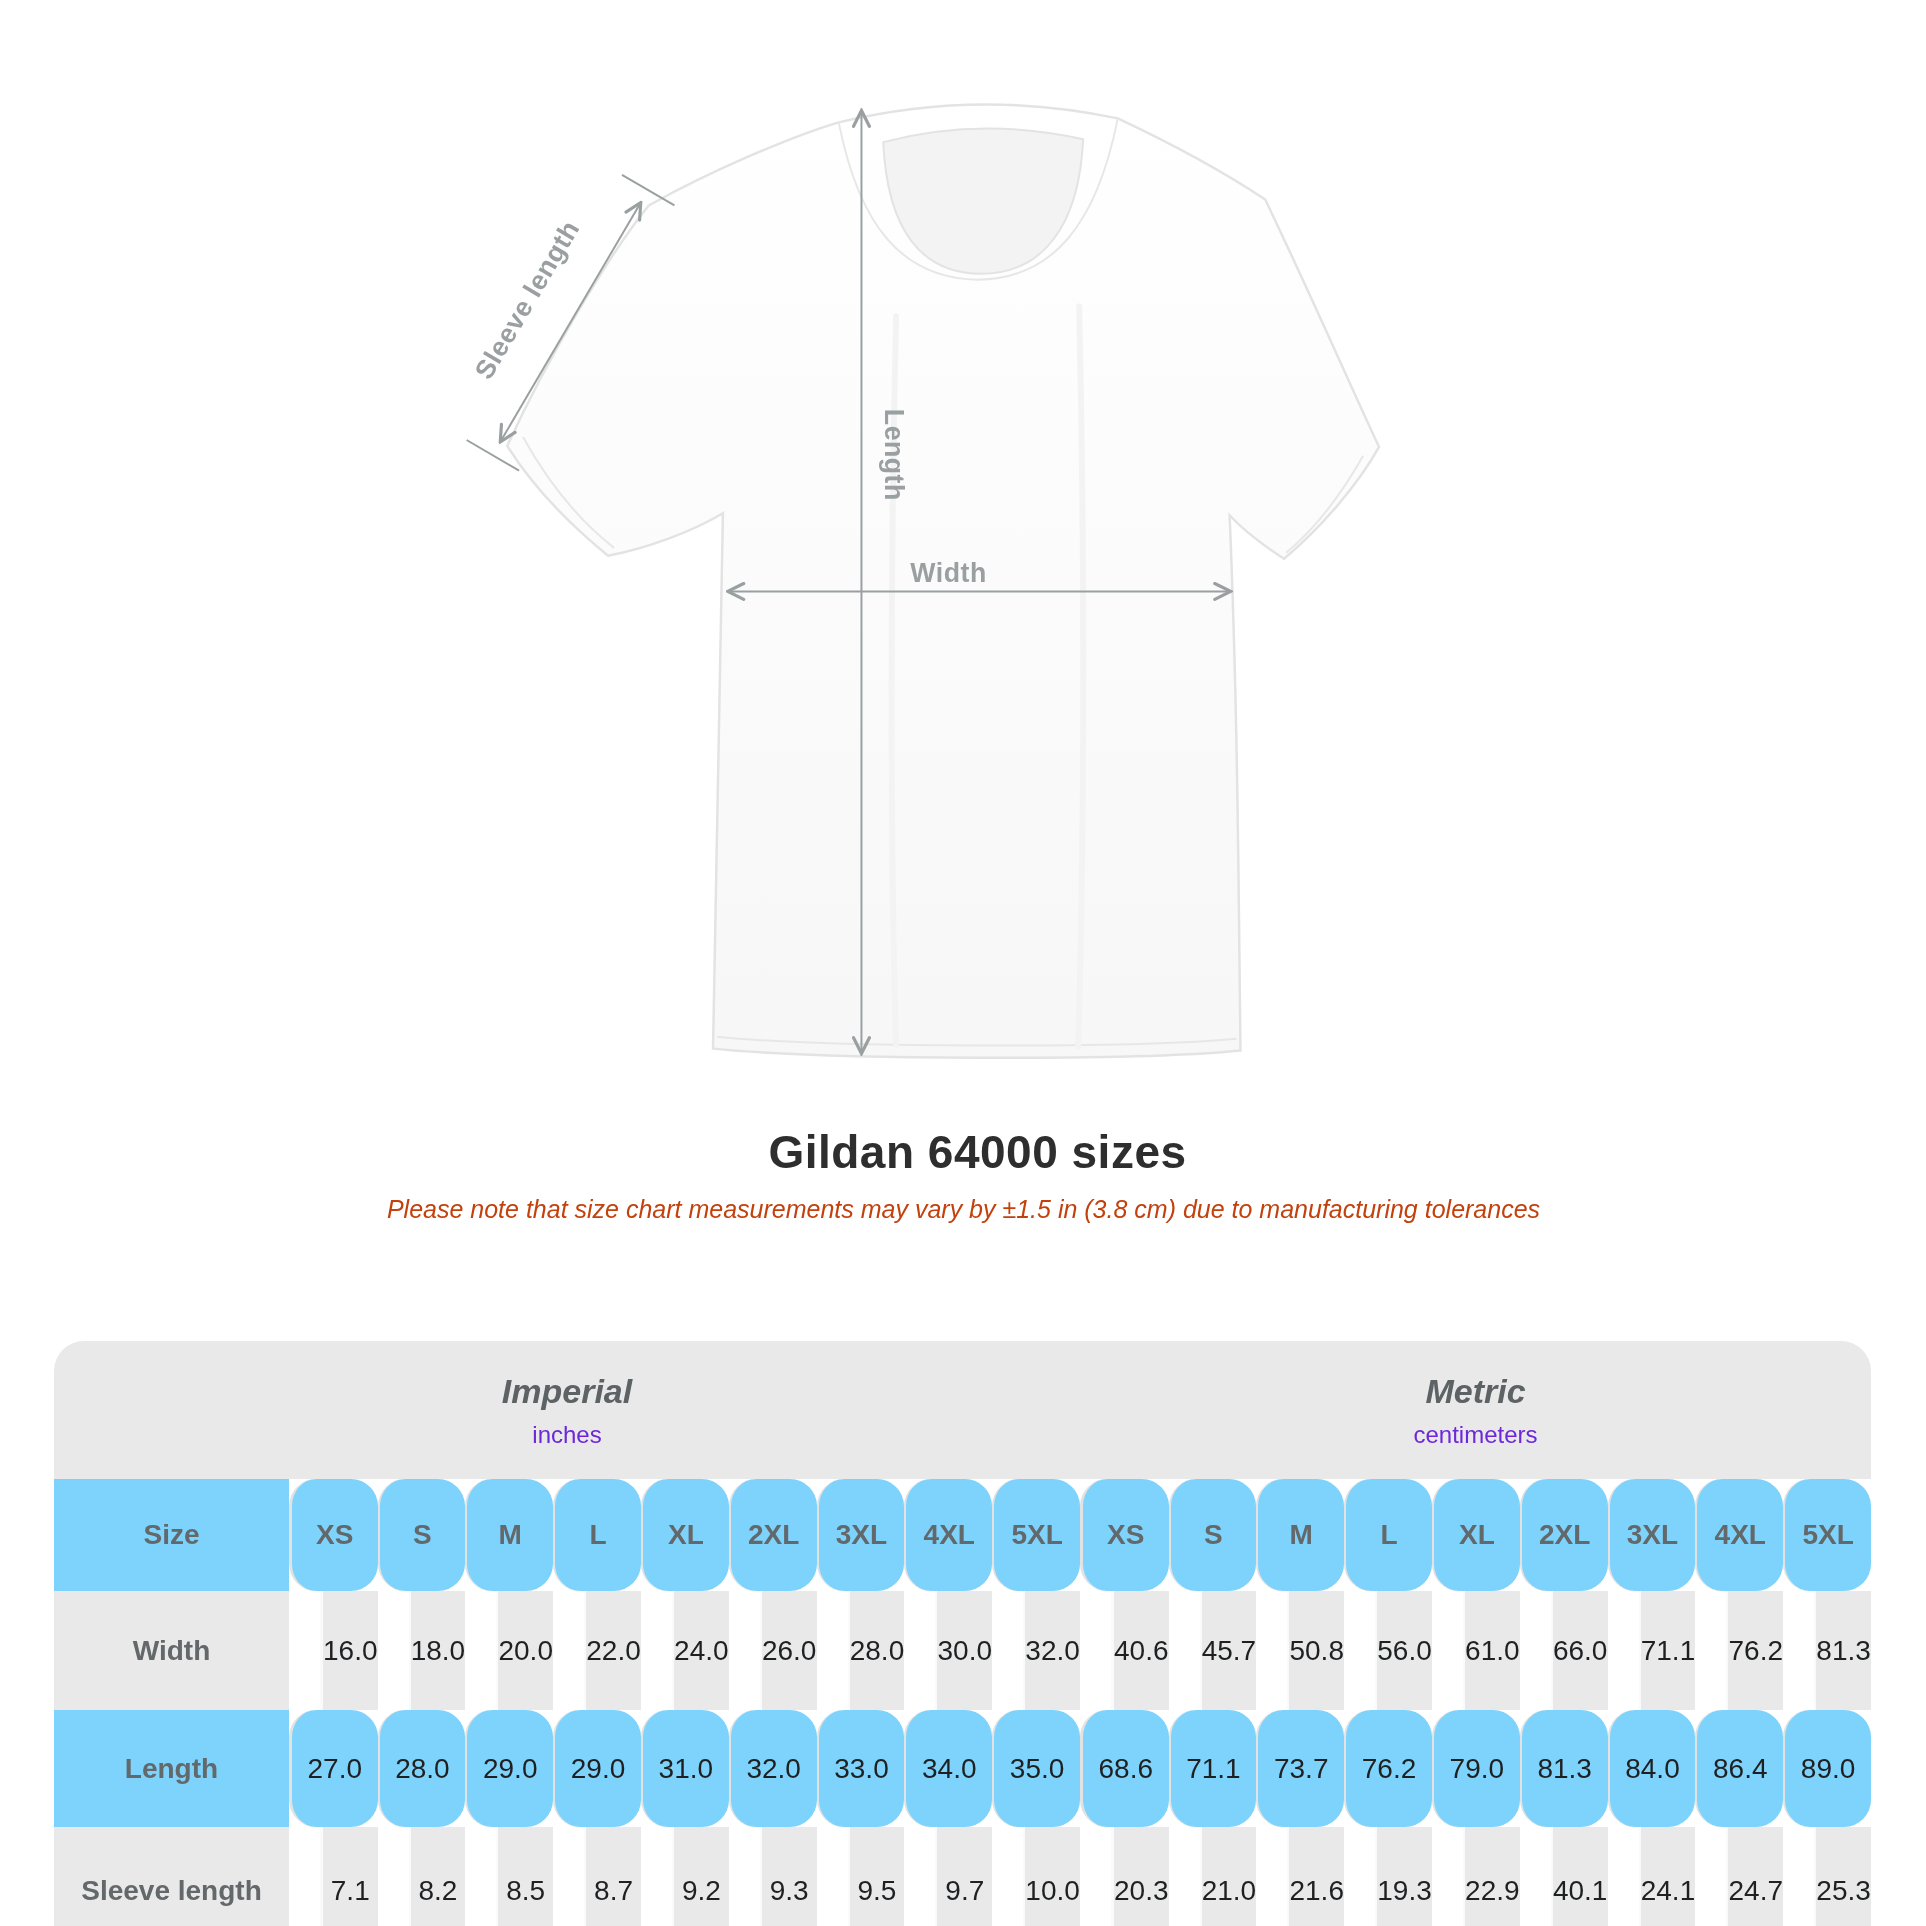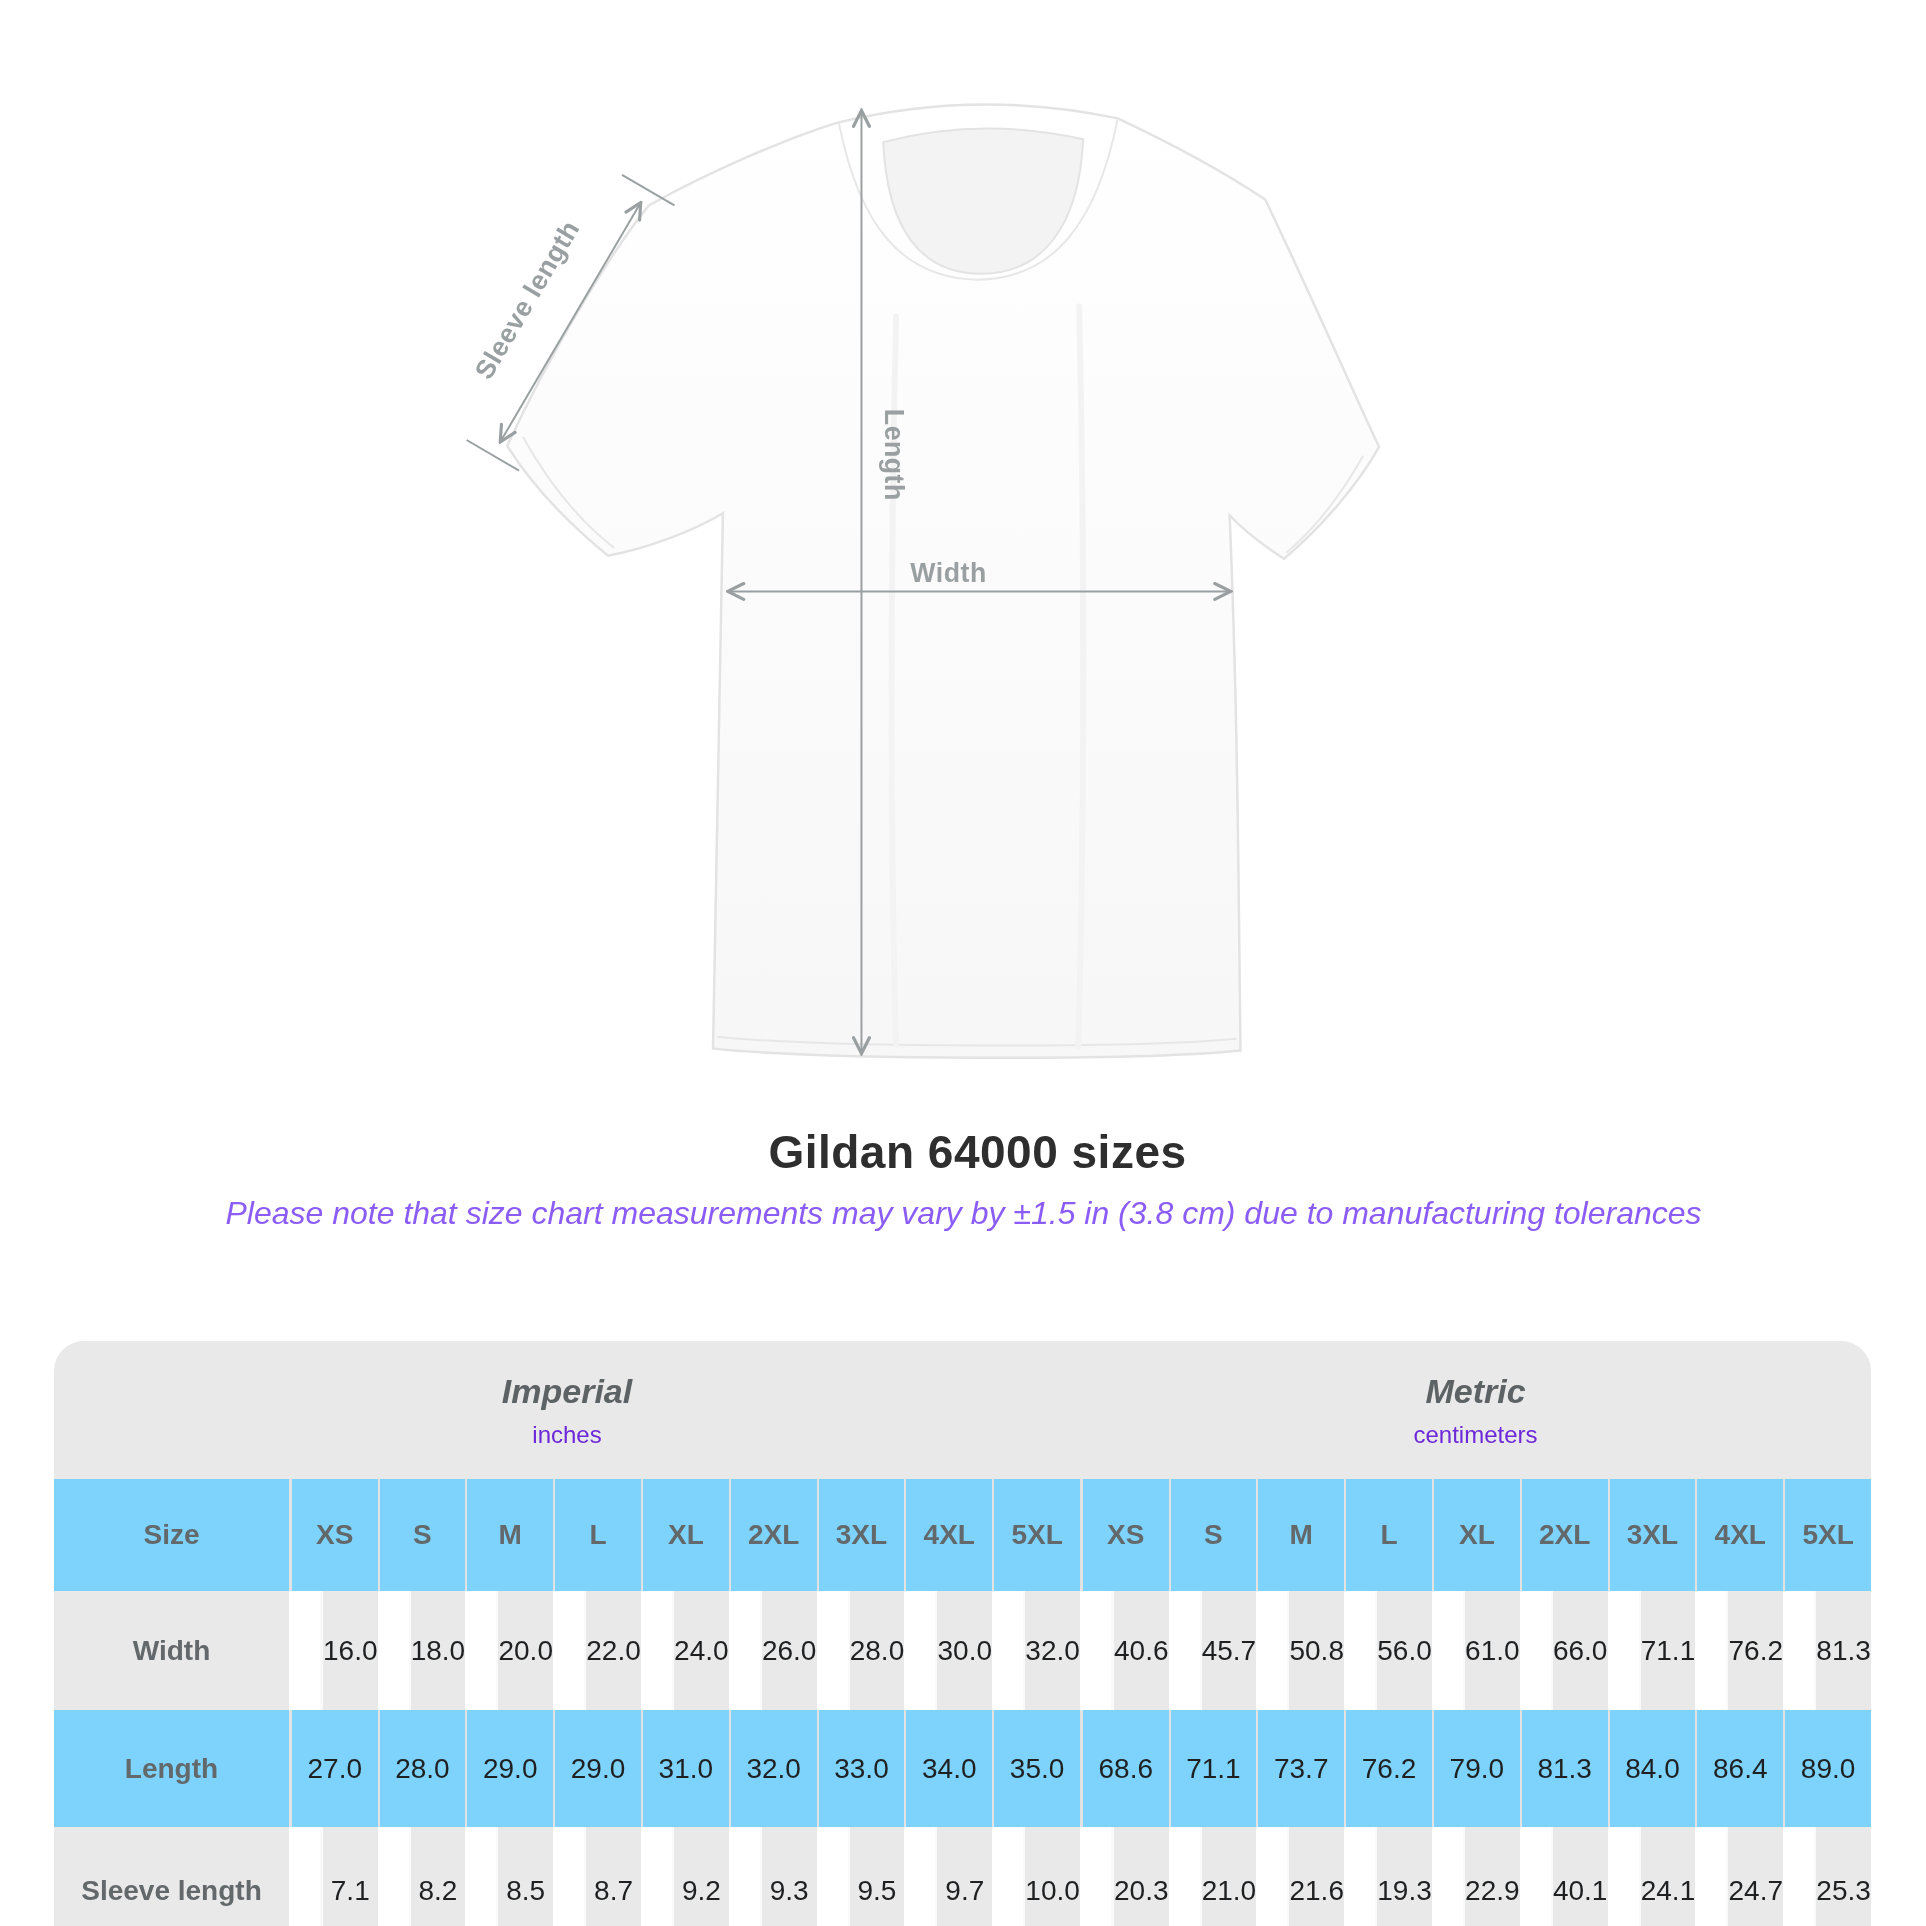--- a/index.html
+++ b/index.html
@@ -12,37 +12,37 @@
   .measure-tick{stroke:#9aa0a2;stroke-width:2;}
   .measure-label{font:700 27px "Liberation Sans",sans-serif;fill:#9aa0a2;letter-spacing:.5px;}
   .shirt-outline{fill:url(#sg);stroke:#e3e3e3;stroke-width:2.5;}
   .shirt-seam{fill:none;stroke:#e7e7e7;stroke-width:2;}
   .shirt-fold{fill:none;stroke:#f3f3f3;stroke-width:6;stroke-linecap:round;}
   .neck-hole{fill:#f3f3f3;stroke:#e3e3e3;stroke-width:2;}
 
   
   .titleblock{position:absolute;left:0;right:0;top:1125px;text-align:center;}
   .titleblock h1{margin:0;font-size:46px;font-weight:700;color:#2e2e2e;letter-spacing:0.5px;padding-left:28px;}
-  .titleblock p{margin:16px 0 0 0;font-size:32px;font-style:italic;color:#8b5cf6;}
+  .titleblock p{margin:16px 0 0 0;font-size:25px;font-style:italic;color:#c2410c;}
 
   
   .sizetable{position:absolute;left:54px;top:1341px;width:1817px;
     display:grid;grid-template-columns:235px repeat(18,1fr);
     grid-template-rows:138px 112px 119px 117px 127px;
     border-radius:30px;overflow:hidden;}
   .cell{display:flex;align-items:center;justify-content:center;}
   .band{background:#e9e9e9;flex-direction:column;gap:10px;}
   .band-imp{grid-column:1/11;}
   .band-met{grid-column:11/20;}
   .gname{font-size:34px;font-weight:700;font-style:italic;color:#5d6265;}
   .gunit{font-size:24px;color:#6d28d9;}
   .rowwhite{background:#7dd3fc;}
   .rowgray{background:#e9e9e9;}
   .hcell,.vcell{border-left:2px solid transparent;}
-  .rowwhite.hcell,.rowwhite.vcell{border-left-color:#e2e2e2;}
+  .rowwhite.hcell,.rowwhite.vcell{border-left-color:#e2e2e2;border-radius:27px;}
   .rowgray.vcell{border-left-color:#fafafa;margin-left:31px;}
   .firstval,.groupstart{border-left-width:3px;}
   .labelcell span,.hcell span{font-size:28px;font-weight:700;color:#63686b;}
   .vcell span{font-size:28px;font-weight:400;color:#1e2022;}
 </style>
 </head>
 <body>
 
 <div class="page">
 

